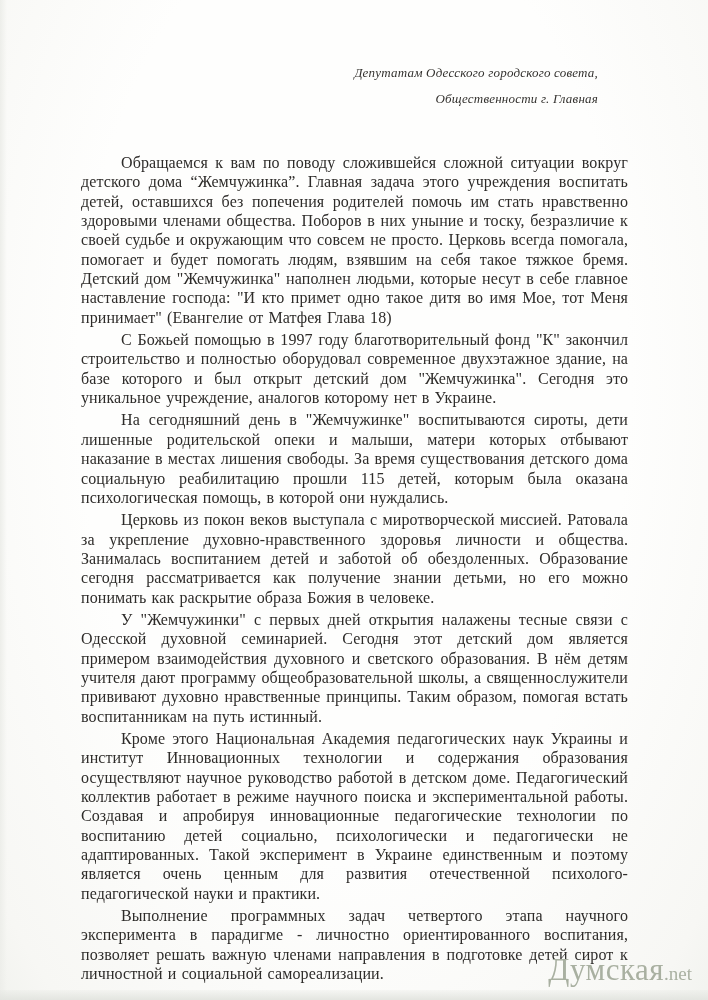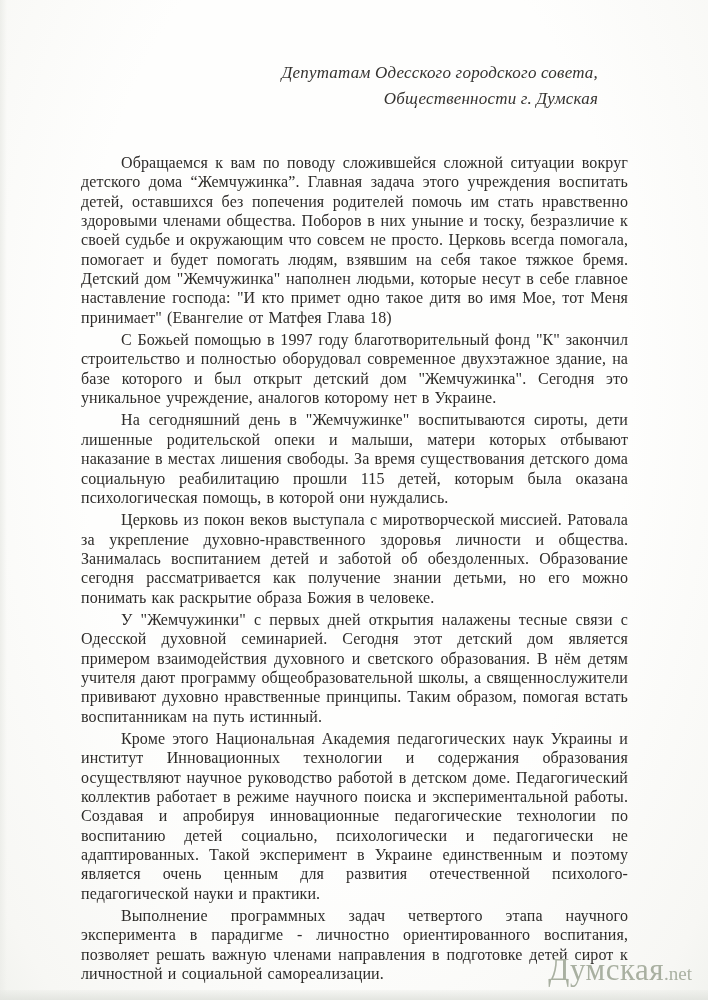--- a/index.html
+++ b/index.html
@@ -27,21 +27,21 @@
     left: 0; right: 0; bottom: 0;
     height: 10px;
     background: linear-gradient(to bottom, rgba(229,231,226,0.25), #e3e5e0);
   }
   .recipient {
     position: absolute;
     top: 60px;
     right: 110px;
     text-align: right;
     font-style: italic;
-    font-size: 17px;
+    font-size: 13px;
     line-height: 26px;
     color: #34322f;
     letter-spacing: 0.2px;
   }
   .letter-body {
     position: absolute;
     top: 150px;
     left: 78px;
     width: 553px;
     text-align: justify;
@@ -73,21 +73,21 @@
 </style>
 </head>
 <body>
 
 <div class="page">
 
   <div class="scan-edge-left"></div>
 
   <div class="recipient">
     <div>Депутатам Одесского городского совета,</div>
-    <div>Общественности г. Думская</div>
+    <div>Общественности г. Главная</div>
   </div>
 
   <div class="letter-body">
     <p>Обращаемся к вам по поводу сложившейся сложной ситуации вокруг детского дома “Жемчужинка”. Главная задача этого учреждения воспитать детей, оставшихся без попечения родителей помочь им стать нравственно здоровыми членами общества. Поборов в них уныние и тоску, безразличие к своей судьбе и окружающим что совсем не просто. Церковь всегда помогала, помогает и будет помогать людям, взявшим на себя такое тяжкое бремя. Детский дом "Жемчужинка" наполнен людьми, которые несут в себе главное наставление господа: "И кто примет одно такое дитя во имя Мое, тот Меня принимает" (Евангелие от Матфея Глава 18)</p>
     <p>С Божьей помощью в 1997 году благотворительный фонд "К" закончил строительство и полностью оборудовал современное двухэтажное здание, на базе которого и был открыт детский дом "Жемчужинка". Сегодня это уникальное учреждение, аналогов которому нет в Украине.</p>
     <p>На сегодняшний день в "Жемчужинке" воспитываются сироты, дети лишенные родительской опеки и малыши, матери которых отбывают наказание в местах лишения свободы. За время существования детского дома социальную реабилитацию прошли 115 детей, которым была оказана психологическая помощь, в которой они нуждались.</p>
     <p>Церковь из покон веков выступала с миротворческой миссией. Ратовала за укрепление духовно-нравственного здоровья личности и общества. Занималась воспитанием детей и заботой об обездоленных. Образование сегодня рассматривается как получение знании детьми, но его можно понимать как раскрытие образа Божия в человеке.</p>
     <p>У "Жемчужинки" с первых дней открытия налажены тесные связи с Одесской духовной семинарией. Сегодня этот детский дом является примером взаимодействия духовного и светского образования. В нём детям учителя дают программу общеобразовательной школы, а священнослужители прививают духовно нравственные принципы. Таким образом, помогая встать воспитанникам на путь истинный.</p>
     <p>Кроме этого Национальная Академия педагогических наук Украины и институт Инновационных технологии и содержания образования осуществляют научное руководство работой в детском доме. Педагогический коллектив работает в режиме научного поиска и экспериментальной работы. Создавая и апробируя инновационные педагогические технологии по воспитанию детей социально, психологически и педагогически не адаптированных. Такой эксперимент в Украине единственным и поэтому является очень ценным для развития отечественной психолого-педагогической науки и практики.</p>
     <p>Выполнение программных задач четвертого этапа научного эксперимента в парадигме - личностно ориентированного воспитания, позволяет решать важную членами направления в подготовке детей сирот к личностной и социальной самореализации.</p>

